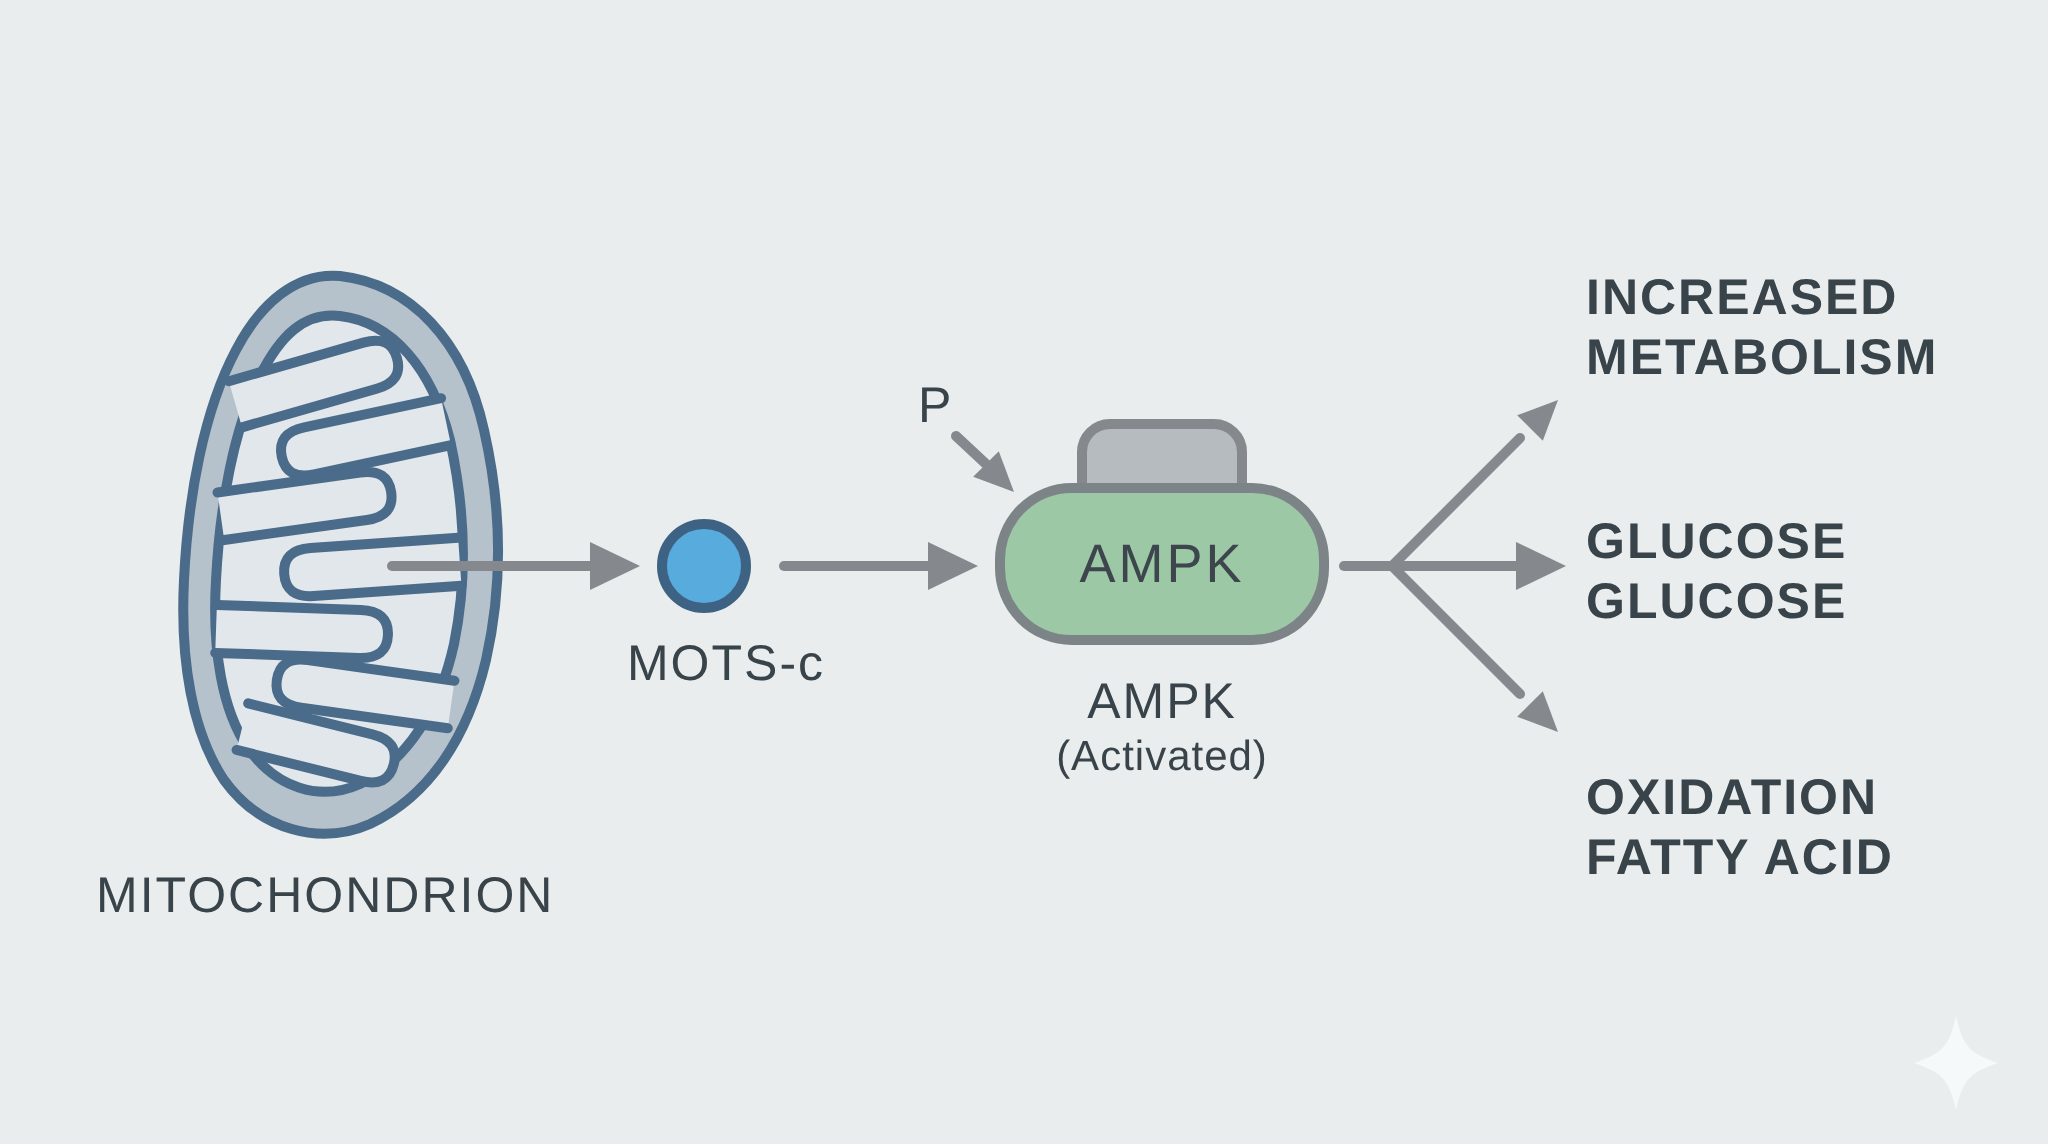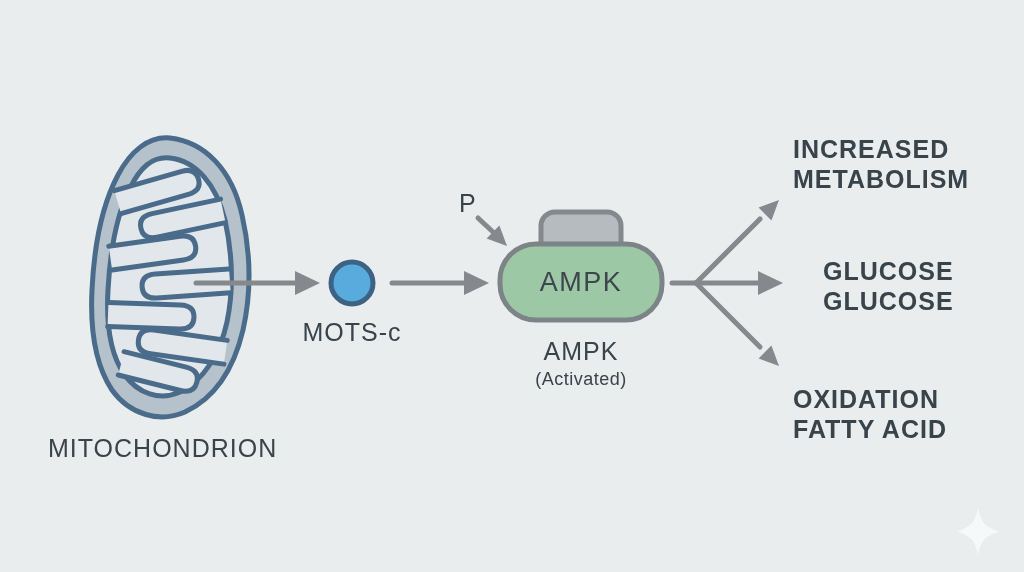--- a/index.html
+++ b/index.html
@@ -21,21 +21,21 @@
   .lbl-caps{font-size:25px;}
   .lbl-center{transform:translateX(-50%);text-align:center;}
   .output-block{position:absolute;left:793px;font-size:25px;color:#39434a;font-weight:700;letter-spacing:1px;line-height:30px;}
   .ampk-inblock{
     position:absolute;left:500px;top:244px;width:162px;height:76px;
     display:flex;align-items:center;justify-content:center;
     font-size:27px;color:#3d464d;font-weight:500;letter-spacing:1.5px;
   }
   .ampk-caption{position:absolute;left:581px;transform:translateX(-50%);text-align:center;color:#39434a;}
   .ampk-caption .l1{font-size:25px;font-weight:500;letter-spacing:1px;line-height:28px;}
-  .ampk-caption .l2{font-size:18px;font-weight:400;letter-spacing:0.5px;line-height:28px;}
+  .ampk-caption .l2{font-size:21px;font-weight:400;letter-spacing:0.5px;line-height:28px;}
 </style>
 </head>
 <body>
 
 <div class="stage">
 
   <svg class="diagram" width="1024" height="572" viewBox="0 0 1024 572">
 
     <g stroke-linecap="round" stroke-linejoin="round">
 
@@ -105,37 +105,37 @@
 
     <path fill="#f6fafb" opacity="0.9" d="M 978 508
              C 981.5 523 984.5 526.5 999 531.5
              C 984.5 536.5 981.5 540 978 555
              C 974.5 540 971.5 536.5 957 531.5
              C 971.5 526.5 974.5 523 978 508 Z"></path>
   </svg>
 
   <div class="lbl lbl-caps" style="left:48px;top:433px;">MITOCHONDRION</div>
 
-  <div class="lbl lbl-caps lbl-center" style="left:352px;top:317px;text-align:center;">MOTS-c</div>
+  <div class="lbl lbl-caps lbl-center" style="left:363px;top:317px;text-align:center;">MOTS-c</div>
 
   <div class="lbl lbl-caps" style="left:459px;top:188px;">P</div>
 
   <div class="ampk-inblock">AMPK</div>
 
   <div class="ampk-caption" style="top:337px;">
     <div class="l1">AMPK</div>
     <div class="l2">(Activated)</div>
   </div>
 
   <div class="output-block" style="top:134px;">
     <div>INCREASED</div>
     <div>METABOLISM</div>
   </div>
 
-  <div class="output-block" style="top:256px;margin-left:30px;">
+  <div class="output-block" style="top:256px;">
     <div>GLUCOSE</div>
     <div>GLUCOSE</div>
   </div>
 
   <div class="output-block" style="top:384px;">
     <div>OXIDATION</div>
     <div>FATTY ACID</div>
   </div>
 
 </div>

